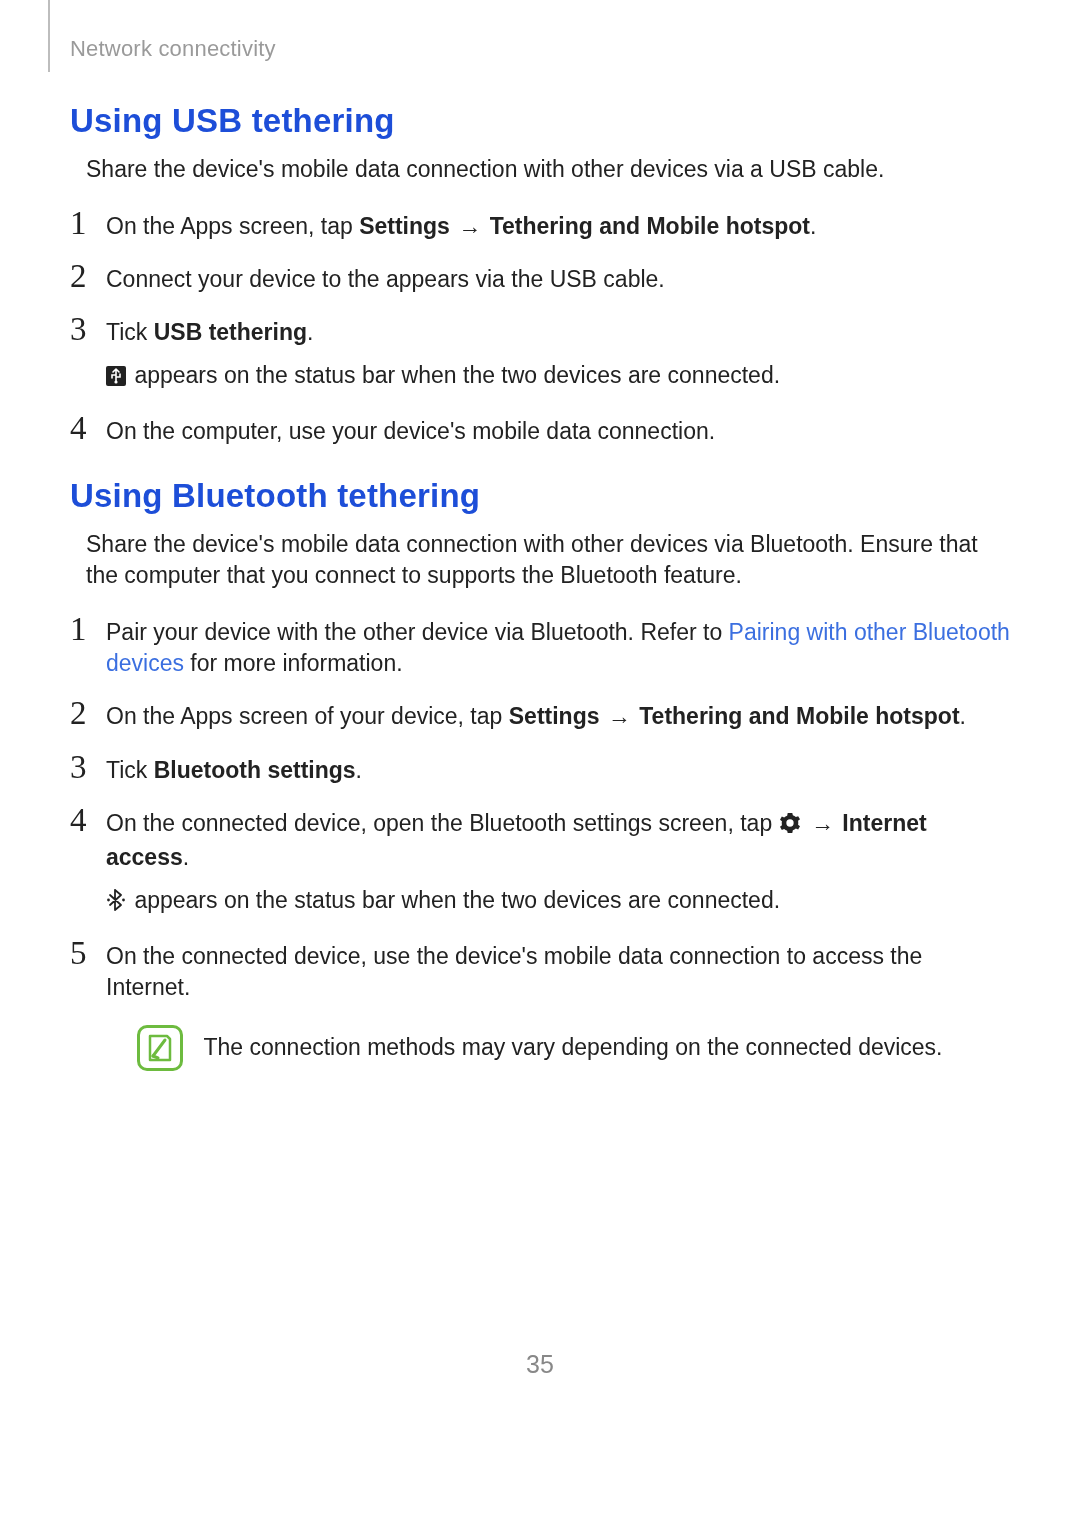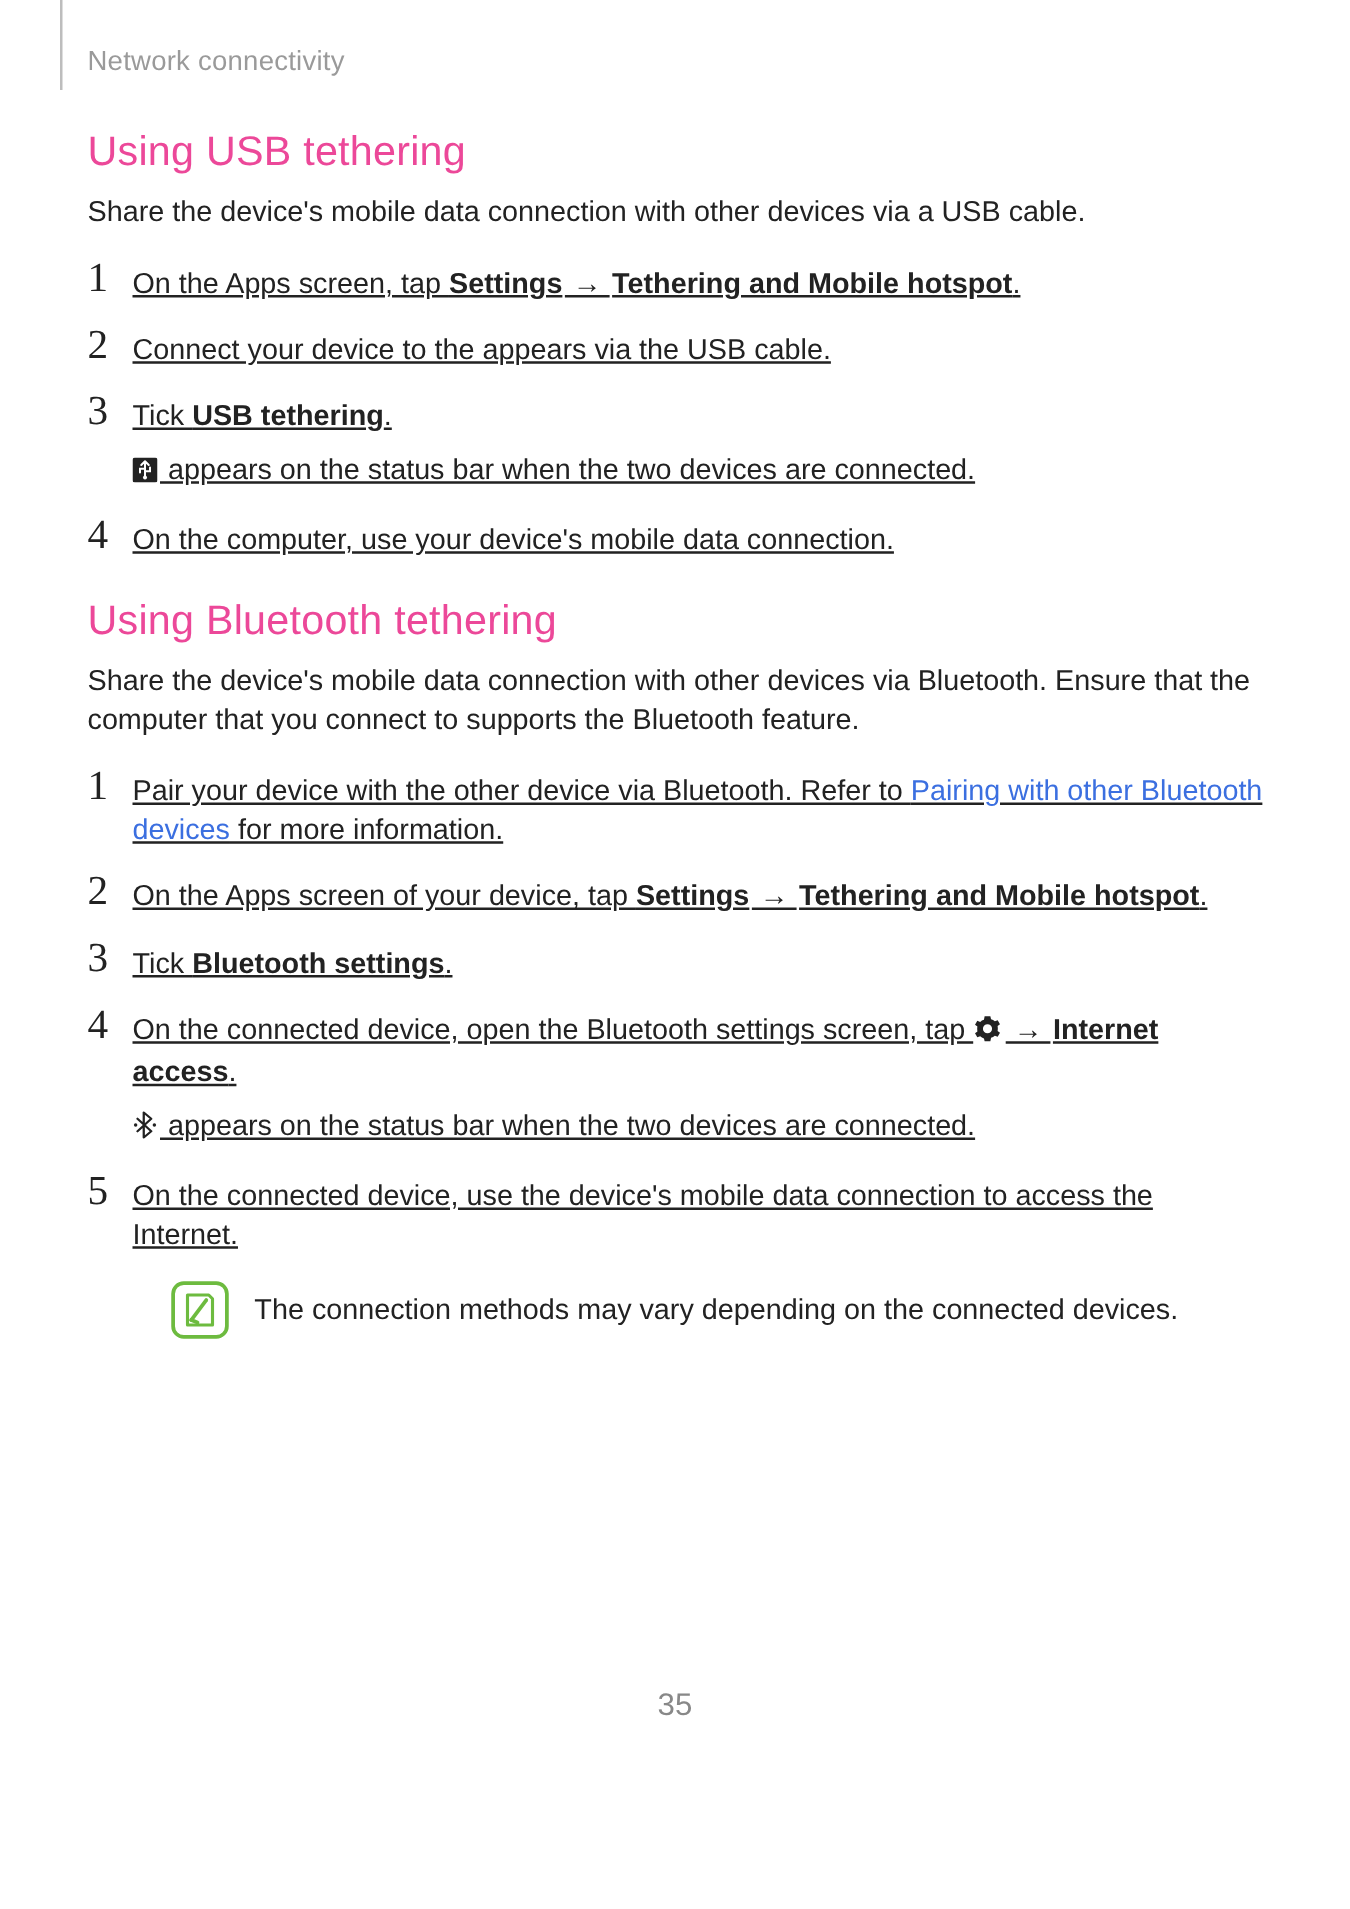--- a/index.html
+++ b/index.html
@@ -32,30 +32,30 @@
     width: 2px;
     height: 72px;
     background: #bdbdbd;
   }
   .crumb {
     font-size: 22px;
     color: #9a9a9a;
     letter-spacing: 0.2px;
   }
   h2.section {
-    color: #ec4899;
-    font-weight: 400;
+    color: #1d4ed8;
+    font-weight: 700;
     font-size: 33px;
     margin: 30px 0 14px 0;
     letter-spacing: 0.2px;
   }
   p.lead {
     font-size: 23px;
     line-height: 1.35;
-    margin: 10px 0 22px 0;
+    margin: 10px 0 22px 16px;
     color: #222;
   }
   .step {
     display: flex;
     align-items: flex-start;
     margin: 12px 0 18px 0;
   }
   .step .num {
     flex: 0 0 36px;
     font-family: Georgia, "Times New Roman", serif;
@@ -64,21 +64,20 @@
     color: #222;
     text-align: left;
     padding-top: 0;
   }
   .step .body {
     flex: 1;
     font-size: 23px;
     line-height: 1.35;
     color: #222;
     padding-top: 4px;
-    text-decoration: underline;
   }
   .step .sub {
     display: block;
     margin-top: 12px;
   }
   .bold { font-weight: 700; }
   .arrow { padding: 0 2px; }
   a.link {
     color: #3b6fe0;
     text-decoration: none;

